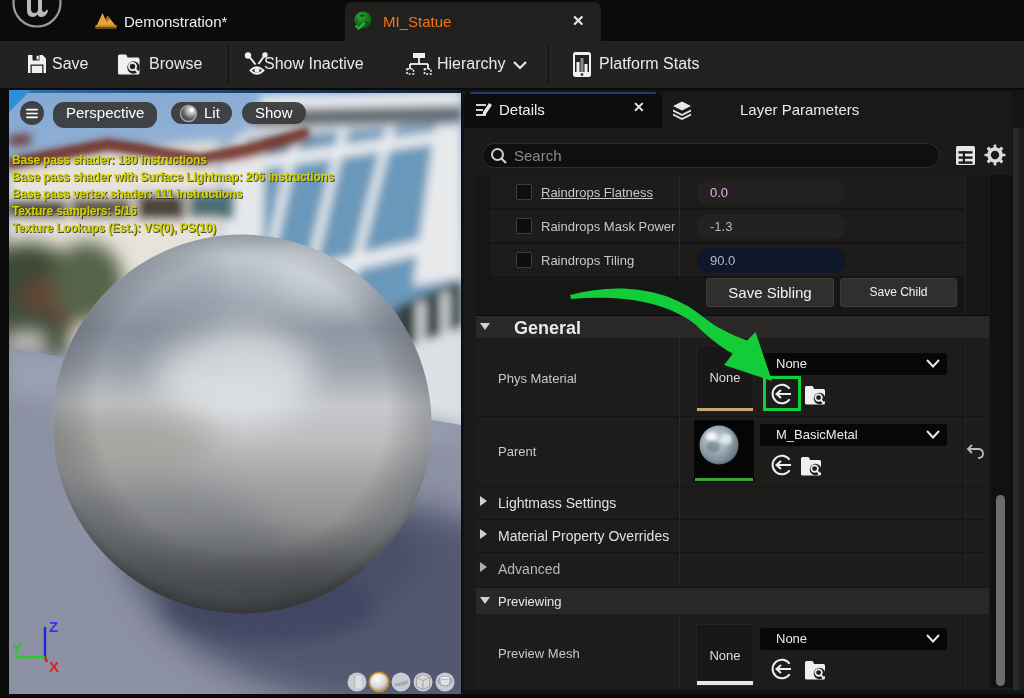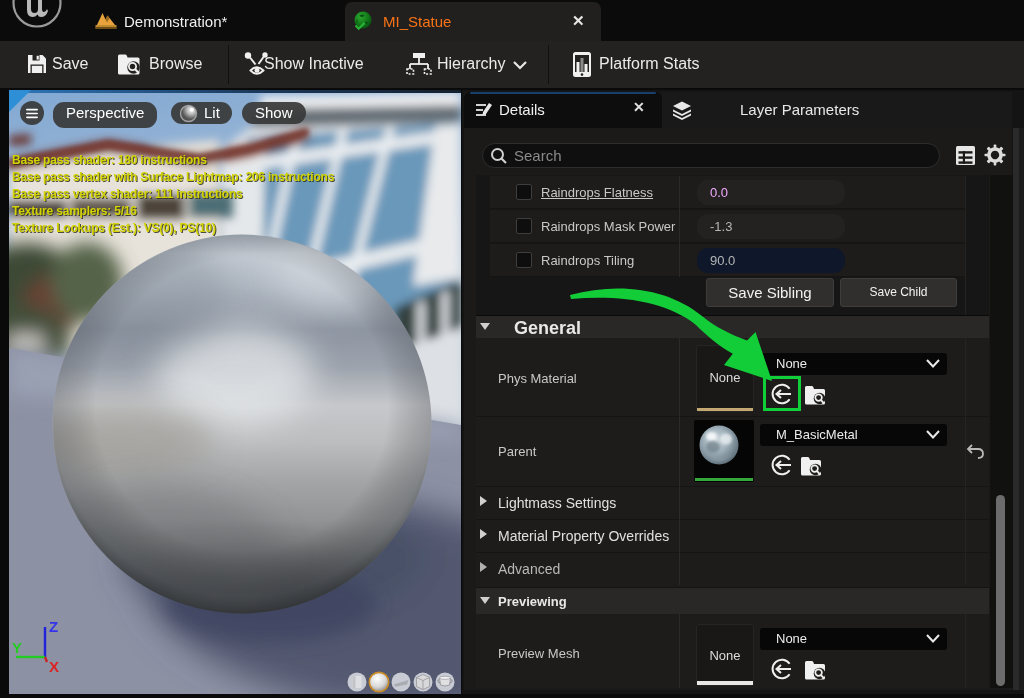--- a/index.html
+++ b/index.html
@@ -435,21 +435,21 @@
   <div class="abs" style="left:476px;top:520px;width:513px;height:33px;background:#1d1c1b;border-bottom:1px solid #141414;"></div>
   <div class="abs" style="left:480px;top:529px;width:0;height:0;border-top:5px solid transparent;border-bottom:5px solid transparent;border-left:7px solid #d0d0d0;"></div>
   <div class="abs" style="left:498px;top:528px;color:#e0e0e0;font-size:14px;">Material Property Overrides</div>
 
   <div class="abs" style="left:476px;top:553px;width:513px;height:35px;background:#1d1c1b;border-bottom:1px solid #141414;"></div>
   <div class="abs" style="left:480px;top:562px;width:0;height:0;border-top:5px solid transparent;border-bottom:5px solid transparent;border-left:7px solid #b0b0b0;"></div>
   <div class="abs" style="left:498px;top:561px;color:#b8b8b8;font-size:14px;">Advanced</div>
 
   <div class="abs" style="left:476px;top:588px;width:513px;height:26px;background:#292827;"></div>
   <div class="abs" style="left:480px;top:597px;width:0;height:0;border-left:5px solid transparent;border-right:5px solid transparent;border-top:7px solid #d0d0d0;"></div>
-  <div class="abs" style="left:498px;top:594px;color:#e8e8e8;font-size:13px;font-weight:bold;">Previewing</div>
+  <div class="abs" style="left:498px;top:594px;color:#e8e8e8;font-size:13px;font-weight:normal;">Previewing</div>
 
   <div class="abs" style="left:476px;top:614px;width:513px;height:74px;background:#1d1c1b;"></div>
   <div class="abs" style="left:498px;top:646px;color:#c8c8c8;font-size:13px;">Preview Mesh</div>
   <div class="abs" style="left:696px;top:624px;width:58px;height:62px;background:#191817;border:1px solid #252525;border-radius:3px;"></div>
   <div class="abs" style="left:696px;top:648px;width:58px;text-align:center;color:#dcdcdc;font-size:13px;">None</div>
   <div class="abs" style="left:697px;top:681px;width:56px;height:3.5px;background:#e8e8e8;"></div>
   <div class="abs" style="left:760px;top:628px;width:187px;height:22px;background:#070707;border-radius:3px;color:#ececec;font-size:13px;line-height:22px;padding-left:16px;">None</div>
   <svg class="abs" style="left:925px;top:633px;" width="16" height="11" viewBox="0 0 16 11">
     <path d="M2 2 L8 8.5 L14 2" fill="none" stroke="#e8e8e8" stroke-width="2"></path>
   </svg>

